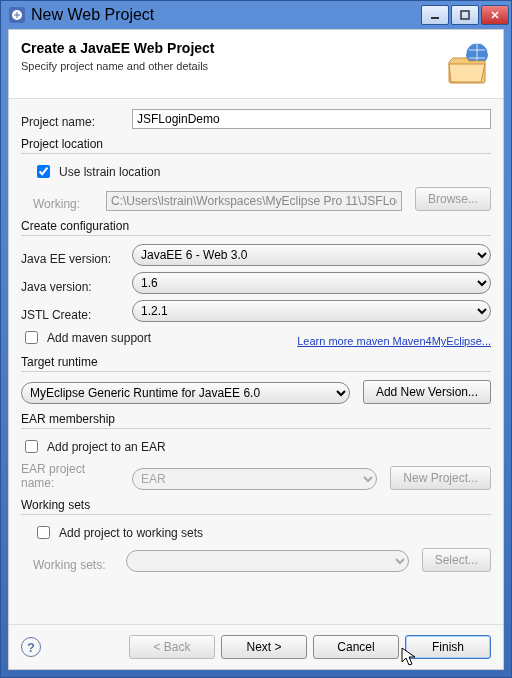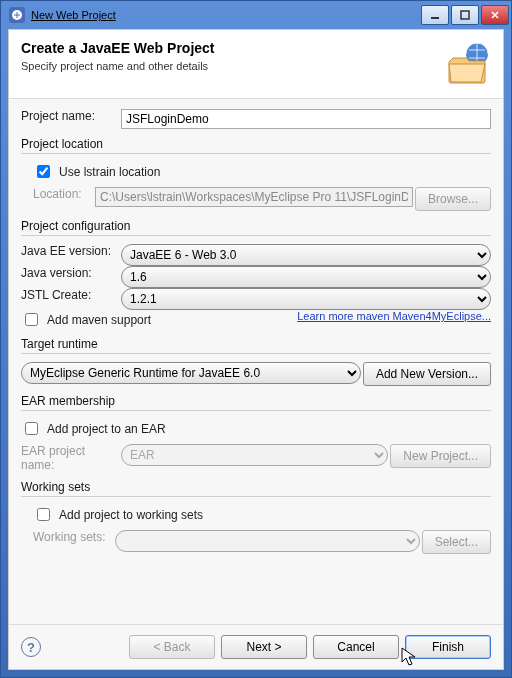--- a/index.html
+++ b/index.html
@@ -28,21 +28,21 @@
   }
   .titlebar .app-icon {
     width: 16px; height: 16px;
     background: #4a6bb5;
     border-radius: 3px;
     display: inline-flex;
     align-items: center; justify-content: center;
     margin-right: 6px;
   }
   .titlebar .app-icon svg { width: 12px; height: 12px; }
-  .titlebar .title { flex: 1; font-size: 11px; text-decoration: underline; }
+  .titlebar .title { flex: 1; font-size: 16px; }
   .win-controls { display: flex; gap: 2px; }
   .win-btn {
     width: 28px; height: 20px;
     border: 1px solid #2a5599;
     background: linear-gradient(to bottom, #e8f0ff, #c0d4f0);
     border-radius: 2px;
     display: flex; align-items: center; justify-content: center;
     font-size: 10px;
   }
   .win-btn.close { background: linear-gradient(to bottom, #f08080, #c03030); color: #fff; }
@@ -68,21 +68,21 @@
   .banner-icon {
     width: 48px; height: 48px;
     display: flex; align-items: center; justify-content: center;
   }
   .form-area {
     flex: 1;
     padding: 10px 12px;
     overflow: auto;
     color: #222;
   }
-  .row { display: flex; align-items: flex-start; gap: 2px; }
+  .row { display: flex; align-items: flex-end; gap: 13px; margin-bottom: 6px; }
   .row label.fixed { width: 98px; }
   input[type="text"], select {
     font-family: inherit;
     font-size: 12px;
     padding: 2px 4px;
     border: 1px solid #a9a9a9;
     background: #fff;
   }
   input[type="text"].wide { flex: 1; height: 20px; }
   select {
@@ -195,26 +195,26 @@
         <input type="text" class="wide" value="JSFLoginDemo" style="">
       </div>
 
       <div class="section-title">Project location</div>
       <div class="section-line"></div>
       <div class="indent checkbox-row">
         <input type="checkbox" checked="" style="">
         <span>Use lstrain location</span>
       </div>
       <div class="indent row">
-        <label class="fixed disabled-text" style="width:60px">Location:</label>
+        <label class="fixed disabled-text" style="width:60px">Working:</label>
         <input type="text" class="wide" disabled="" value="C:\Users\lstrain\Workspaces\MyEclipse Pro 11\JSFLoginDer" style="">
         <button class="btn" disabled="">Browse...</button>
       </div>
 
-      <div class="section-title">Project configuration</div>
+      <div class="section-title">Create configuration</div>
       <div class="section-line"></div>
       <div class="row">
         <label class="fixed">Java EE version:</label>
         <select>
           <option>JavaEE 6 - Web 3.0</option>
         </select>
       </div>
       <div class="row">
         <label class="fixed">Java version:</label>
         <select>

